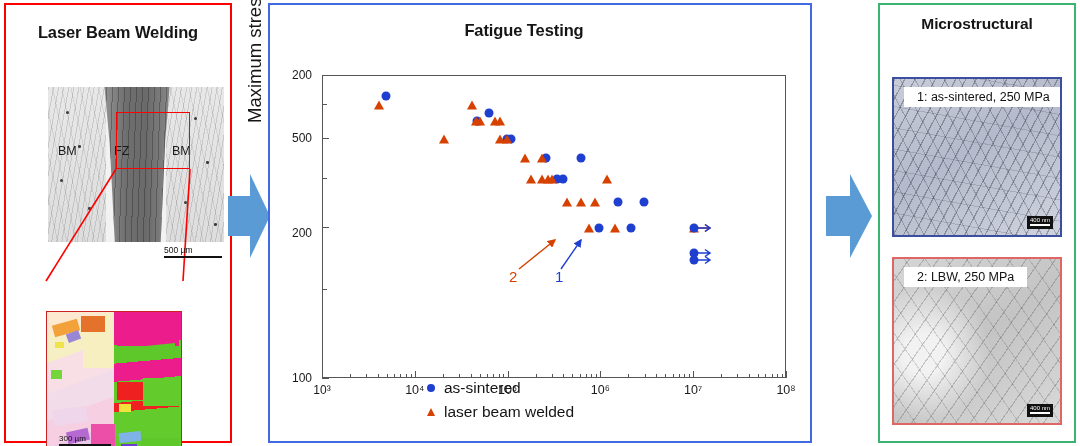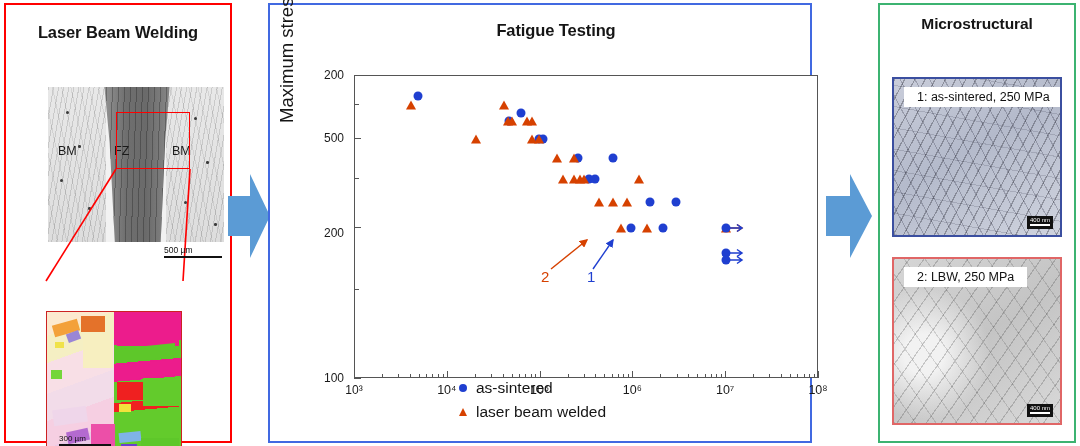--- a/index.html
+++ b/index.html
@@ -125,21 +125,21 @@
     font-size: 8px; color: #111; z-index: 5;
   }
   #scale-300 .bar { height: 2.2px; background: #111; margin-top: 1px; }
 
   
   .flow-arrow { position: absolute; }
 
   
   #chart-area {
     position: absolute;
-    left: 284px; top: 3px; width: 544px; height: 440px;
+    left: 252px; top: 3px; width: 544px; height: 440px;
   }
   #plot-frame {
     position: absolute;
     left: 70px; top: 72px; width: 464px; height: 303px;
     border: 1.3px solid #555555;
     background: #ffffff;
   }
   .tick { position: absolute; background: #555555; }
   .ticklabel {
     position: absolute; font-size: 11px; color: #1a1a1a;

